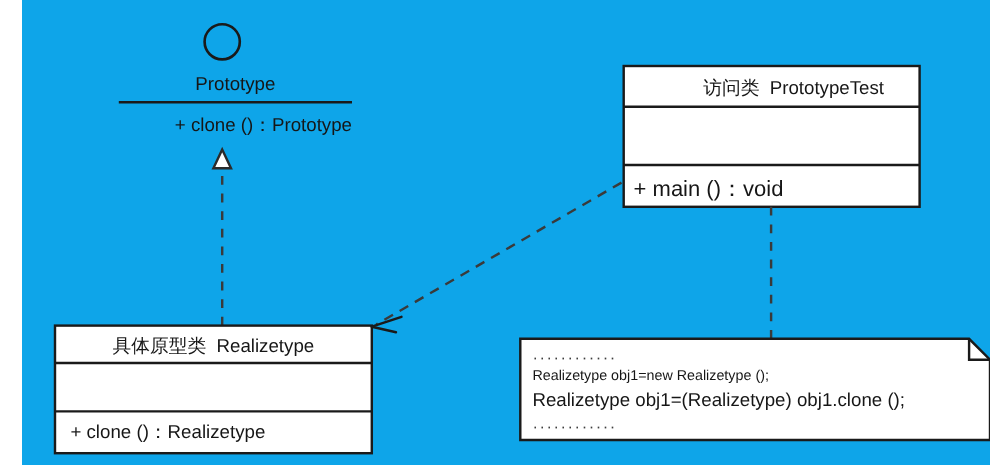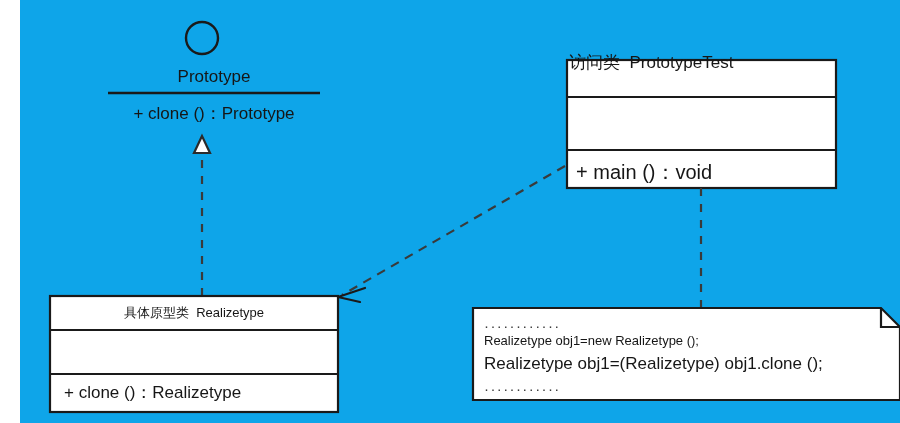--- a/index.html
+++ b/index.html
@@ -37,42 +37,42 @@
     left: 88px;
     top: 68px;
     width: 212px;
     text-align: center;
     font-size: 17px;
   }
   #iface-method {
     left: 88px;
     top: 105px;
     width: 212px;
-    text-align: center;
+    text-align: right;
     font-size: 17px;
   }
 
   
   #realize-title {
     left: 32px;
     top: 306px;
     width: 284px;
     text-align: center;
-    font-size: 13px;
+    font-size: 17px;
   }
   #realize-method {
     left: 44px;
     top: 384px;
     font-size: 17px;
   }
   #test-title {
     left: 549px;
-    top: 54px;
+    top: 71px;
     width: 305px;
-    text-align: left;
+    text-align: center;
     font-size: 17px;
   }
   #test-method {
     left: 556px;
     top: 162px;
     font-size: 20px;
   }
 
   
   .note-dots {

